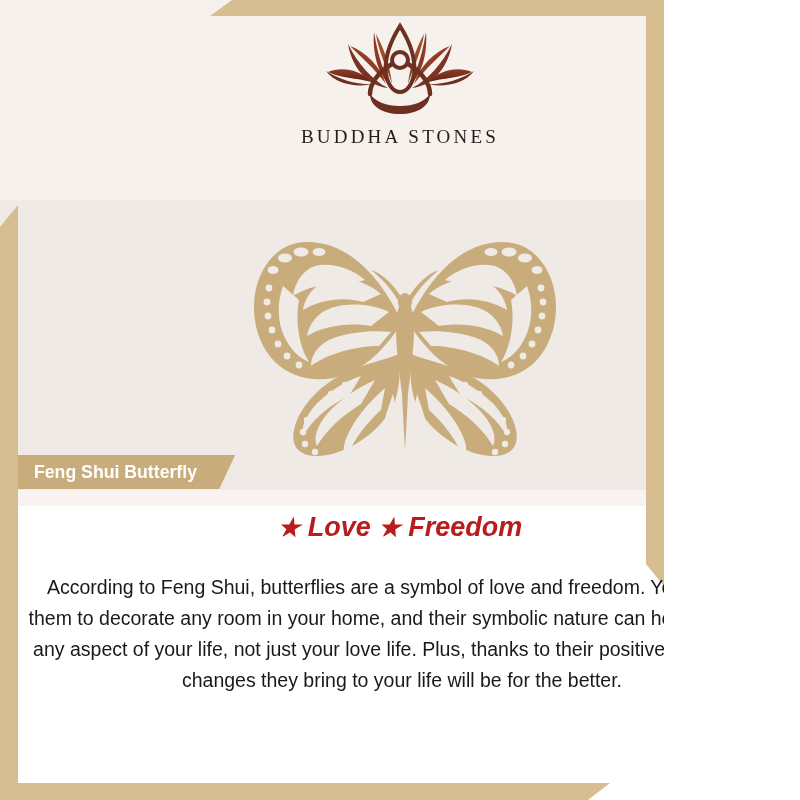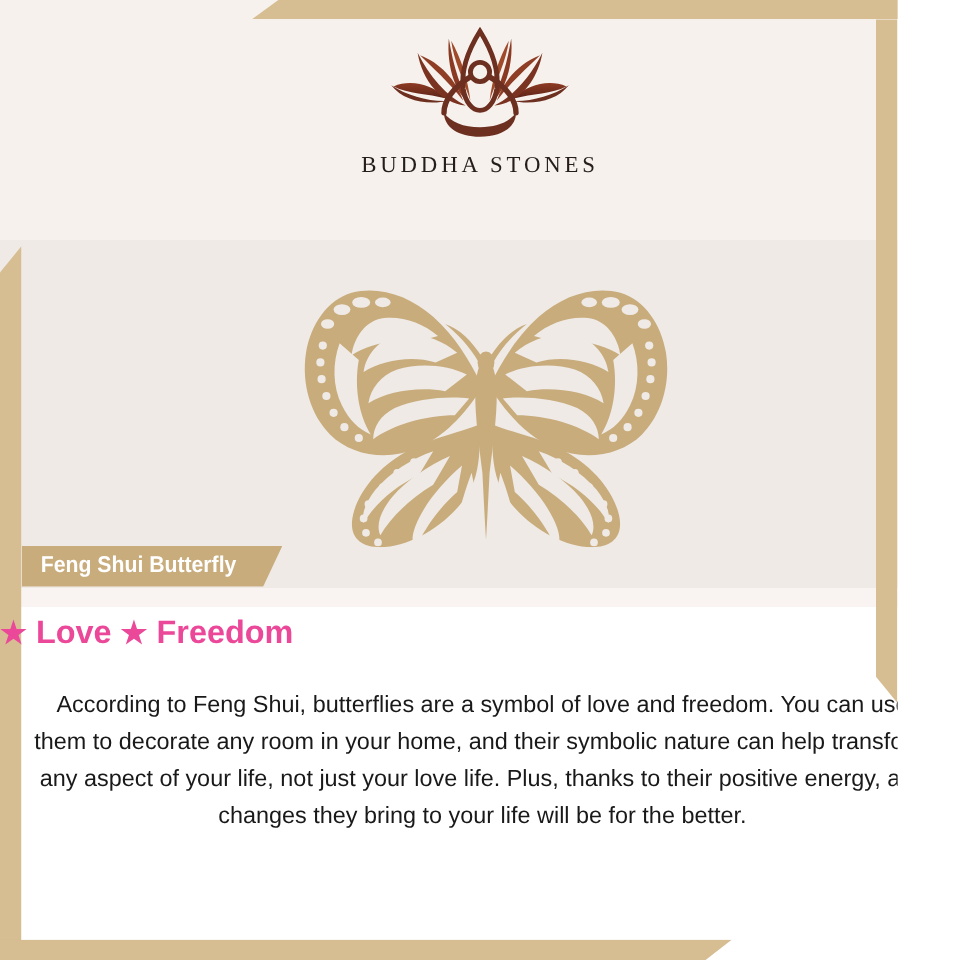--- a/index.html
+++ b/index.html
@@ -1,21 +1,21 @@
 <!DOCTYPE html>
 <html><head>
 <meta charset="utf-8">
 <style>
   html,body{margin:0;padding:0;}
   body{
     width:800px;height:800px;overflow:hidden;
     font-family:"Liberation Sans",sans-serif;
     background:#ffffff;
   }
-  .page{position:relative;width:748px;height:800px;overflow:hidden;background:#ffffff;}
+  .page{position:relative;width:664px;height:800px;overflow:hidden;background:#ffffff;}
 
   
   .band-top{position:absolute;left:0;top:0;width:800px;height:200px;background:#f6f1ec;}
   .band-mid{position:absolute;left:0;top:200px;width:800px;height:290px;background:#efeae6;}
   .band-fade{position:absolute;left:0;top:490px;width:800px;height:16px;background:#f9f4f1;}
   .band-bot{position:absolute;left:0;top:506px;width:800px;height:294px;background:#ffffff;}
 
   
   .frame-top{
     position:absolute;top:0;left:210px;width:590px;height:16px;
@@ -69,22 +69,22 @@
     clip-path:polygon(0 0,100% 0,calc(100% - 16px) 100%,0 100%);
     text-align:right;
   }
   .label-text{
     color:#ffffff;font-size:19px;font-weight:bold;
     transform:scaleX(.93);transform-origin:left center;white-space:nowrap;
   }
 
   
   .headline{
-    position:absolute;left:0;top:512px;width:800px;text-align:left;
-    color:#ec4899;font-size:27px;font-weight:bold;letter-spacing:0px;
+    position:absolute;left:0;top:512px;width:800px;text-align:center;
+    color:#b91c1c;font-size:27px;font-weight:bold;letter-spacing:0px;font-style:italic;
   }
   .headline .star{font-size:25px;line-height:1;}
 
   
   .body-copy{
     position:absolute;left:26px;top:552px;width:752px;
     font-size:19.5px;line-height:31px;color:#191919;font-weight:normal;
     text-align:center;
   }
 </style>

